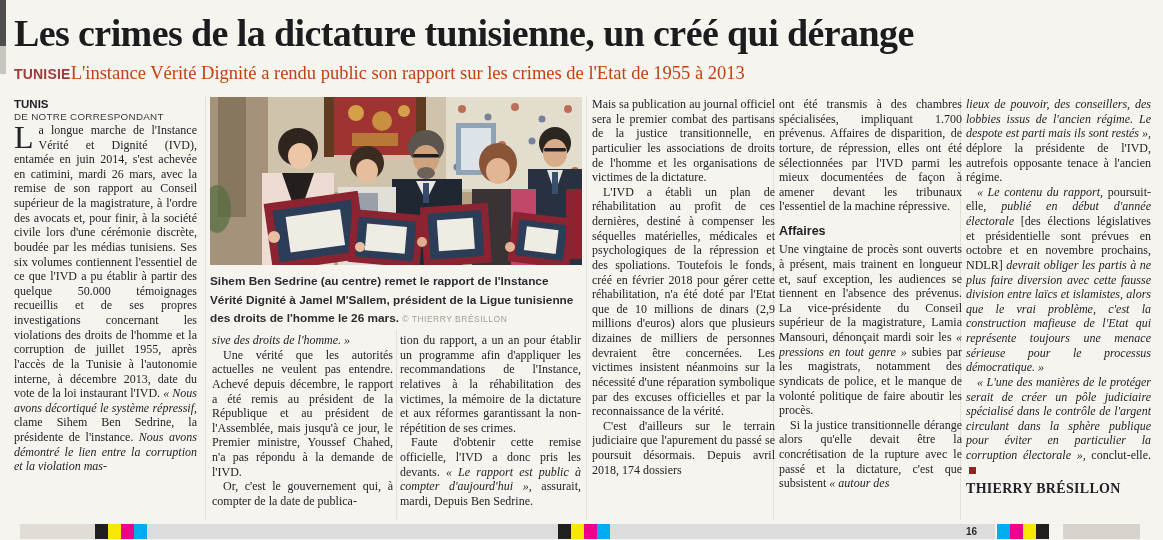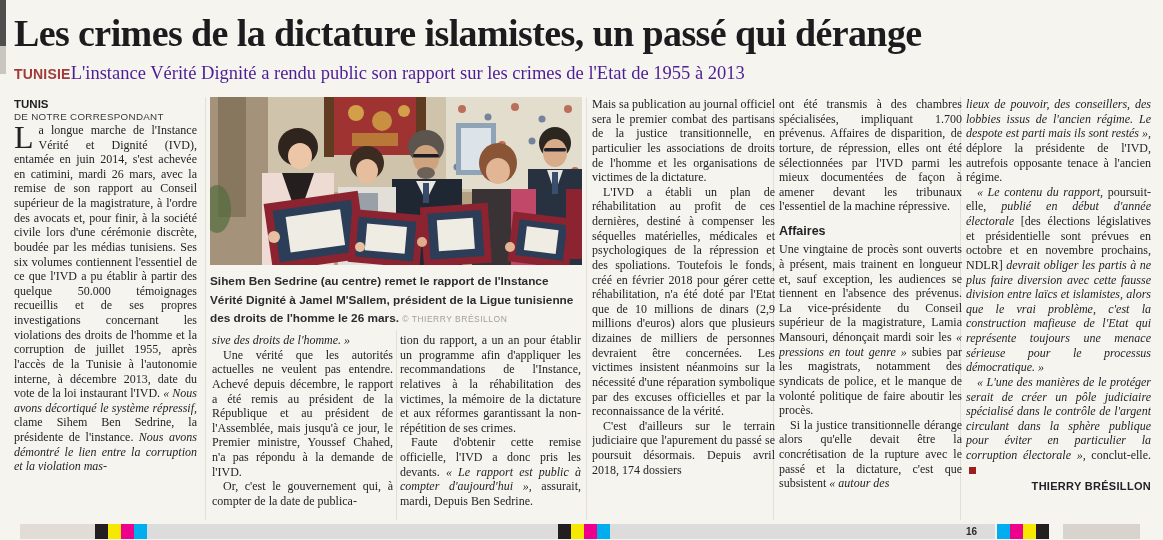--- a/index.html
+++ b/index.html
@@ -16,21 +16,21 @@
   .headline {
     position:absolute; left:14px; top:11px;
     font-size:38px; font-weight:700; letter-spacing:-0.6px;
     color:#1c1c1e; white-space:nowrap;
   }
   .deck { position:absolute; left:14px; top:63px; display:flex; align-items:baseline; gap:0; }
   .kicker {
     font-family:"Liberation Sans", sans-serif; font-weight:700;
     font-size:14px; color:#a03b3a; letter-spacing:0.2px;
   }
-  .subtitle { font-size:18.5px; color:#4c1d95; }
+  .subtitle { font-size:18.5px; color:#c2410c; }
 
   
   .col {
     position:absolute; top:97px; width:183px; height:425px; overflow:hidden;
     font-size:12px; line-height:1.22; text-align:justify;
   }
   #col1 { left:14px; }
   #col2 { left:212px; top:333px; height:189px; width:181px; }
   #col3 { left:400px; top:333px; height:189px; width:181px; }
   #col4 { left:592px; }
@@ -41,22 +41,22 @@
 
   .colhead1 { font-family:"Liberation Sans", sans-serif; font-weight:700; font-size:11.5px; color:#1f1f22; text-align:left; }
   .colhead2 { font-family:"Liberation Sans", sans-serif; font-size:9.8px; color:#3a3a3e; letter-spacing:0.3px; text-align:left; }
   .dropcap { float:left; font-size:32px; line-height:26px; padding:1px 5px 0 0; }
 
   .subhead {
     font-family:"Liberation Sans", sans-serif; font-weight:700; font-size:12.5px;
     margin:10px 0 3px; text-align:left; text-indent:0;
   }
   .byline-row {
-    text-align:right; font-family:Liberation Sans, sans-serif;
-    font-weight:700; font-size:11px; letter-spacing:0.3px; margin-top:3px;
+    text-align:left; font-family:Liberation Serif, serif;
+    font-weight:700; font-size:14px; letter-spacing:0.3px; margin-top:3px;
   }
   .endmark { display:inline-block; width:7px; height:7px; background:#9b1f1f; margin-left:3px; vertical-align:baseline; }
 
   
   .photo-wrap { position:absolute; left:210px; top:97px; width:372px; height:168px; overflow:hidden; background:#b5a283; }
   .photo-wrap svg { display:block; }
   .caption-wrap { position:absolute; left:210px; top:271px; width:372px; }
   .caption { font-family:"Liberation Sans", sans-serif; font-weight:700; font-size:11.8px; line-height:1.32; color:#2c2c30; text-align:left; }
   .credit { font-family:"Liberation Sans", sans-serif; font-weight:400; font-size:8.5px; color:#a39d94; letter-spacing:0.5px; }
 
@@ -86,21 +86,21 @@
   .corner-strip-lite { position:absolute; left:0; top:46px; width:6px; height:28px; background:#c9c6c0; }
 </style>
 </head>
 <body>
 
 <div class="page">
 
   <div class="corner-strip-dark"></div>
   <div class="corner-strip-lite"></div>
 
-  <h1 class="headline">Les crimes de la dictature islamistes, un passé qui dérange</h1>
+  <h1 class="headline">Les crimes de la dictature tunisienne, un créé qui dérange</h1>
   <div class="deck">
     <span class="kicker">TUNISIE</span>
     <span class="subtitle">L'instance Vérité Dignité a rendu public son rapport sur les crimes de l'Etat de 1955 à 2013</span>
   </div>
 
   <div class="divider" id="div1"></div>
   <div class="divider" id="div2"></div>
   <div class="divider" id="div3"></div>
   <div class="divider" id="div4"></div>
   <div class="divider" id="div5"></div>

